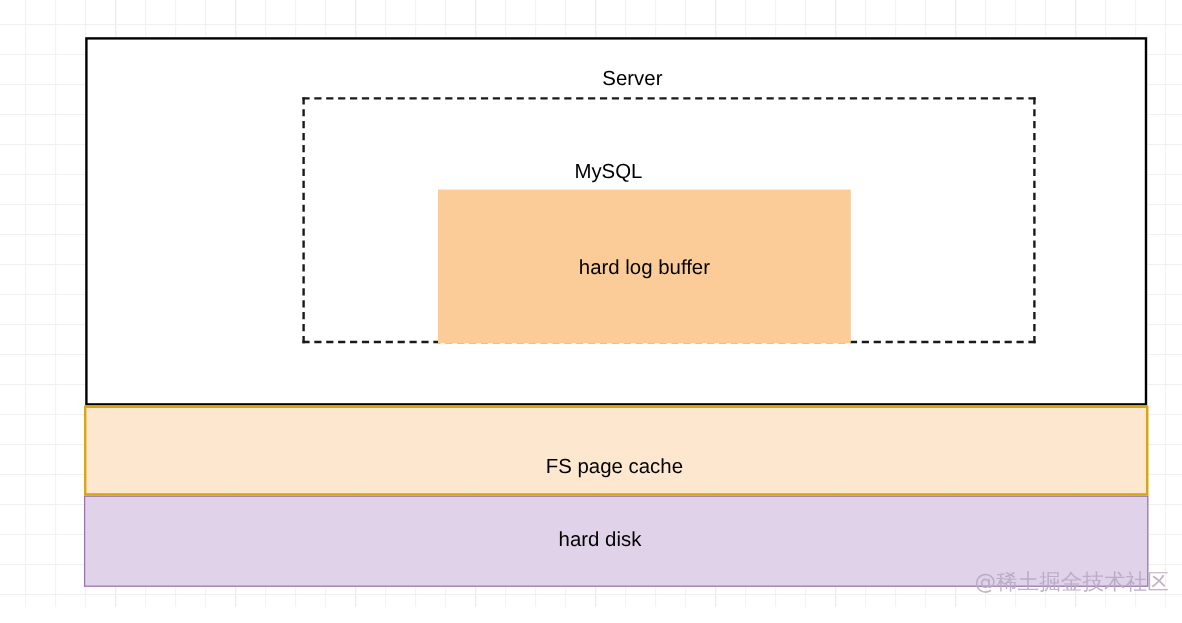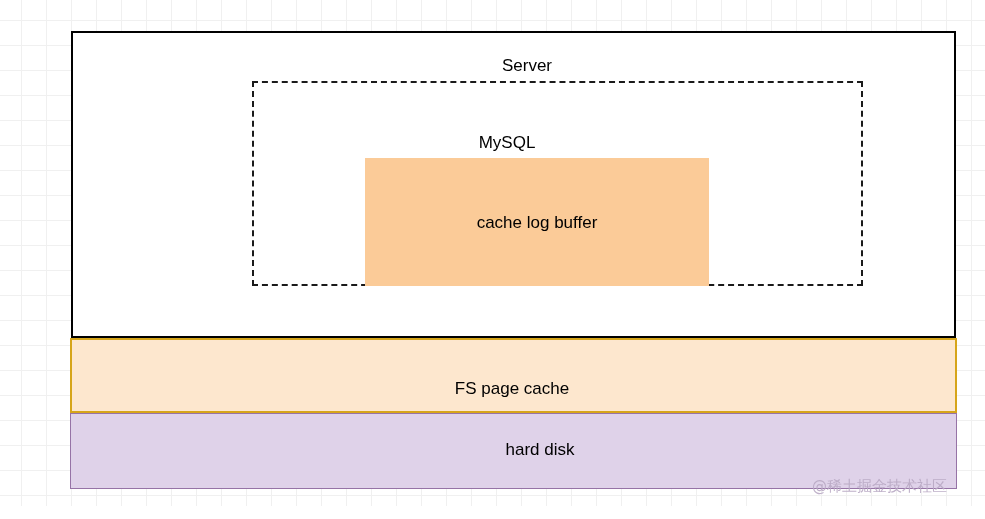--- a/index.html
+++ b/index.html
@@ -95,27 +95,27 @@
     line-height: 20px;
     white-space: nowrap;
     text-align: center;
     transform: translateX(-50%);
   }
 
   #label-server   { left: 527px; top: 56px; }
   #label-mysql    { left: 507px; top: 133px; }
   #label-redo     { left: 537px; top: 213px; }
   #label-fs-cache { left: 512px; top: 379px; }
-  #label-harddisk { left: 532px; top: 440px; padding-left: 16px; }
+  #label-harddisk { left: 492px; top: 440px; padding-left: 16px; }
 
   #watermark {
     position: absolute;
     left: 812px;
     top: 477px;
-    font-size: 15px;
+    font-size: 18px;
     line-height: 18px;
     color: #b9a9c4;
     white-space: nowrap;
     font-family: "DejaVu Sans", sans-serif;
     opacity: 0.9;
   }
 </style>
 </head>
 <body>
 
@@ -128,21 +128,21 @@
   <div class="box" id="redo-log-buffer-box"></div>
 
   <div class="box" id="fs-page-cache-box"></div>
 
   <div class="box" id="hard-disk-box"></div>
 
   <div class="label" id="label-server">Server</div>
 
   <div class="label" id="label-mysql">MySQL</div>
 
-  <div class="label" id="label-redo">cache log buffer</div>
+  <div class="label" id="label-redo">hard log buffer</div>
 
   <div class="label" id="label-fs-cache">FS page cache</div>
 
   <div class="label" id="label-harddisk">hard disk</div>
 
   <div id="watermark">@稀土掘金技术社区</div>
 
 </div>
 
 </body></html>

